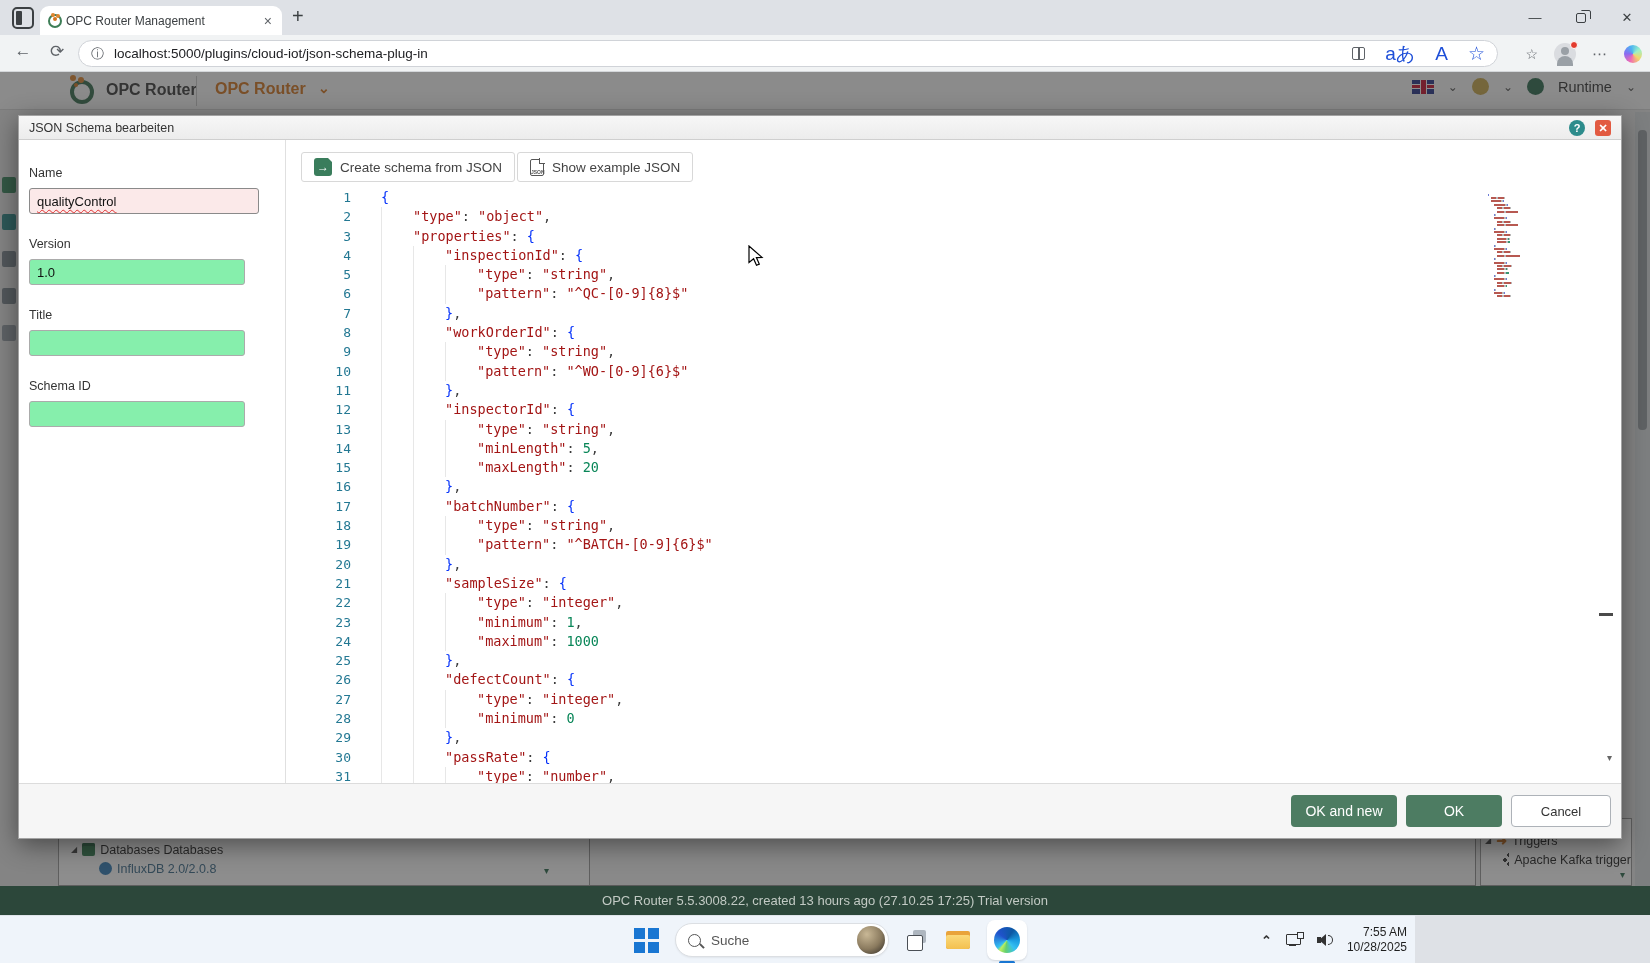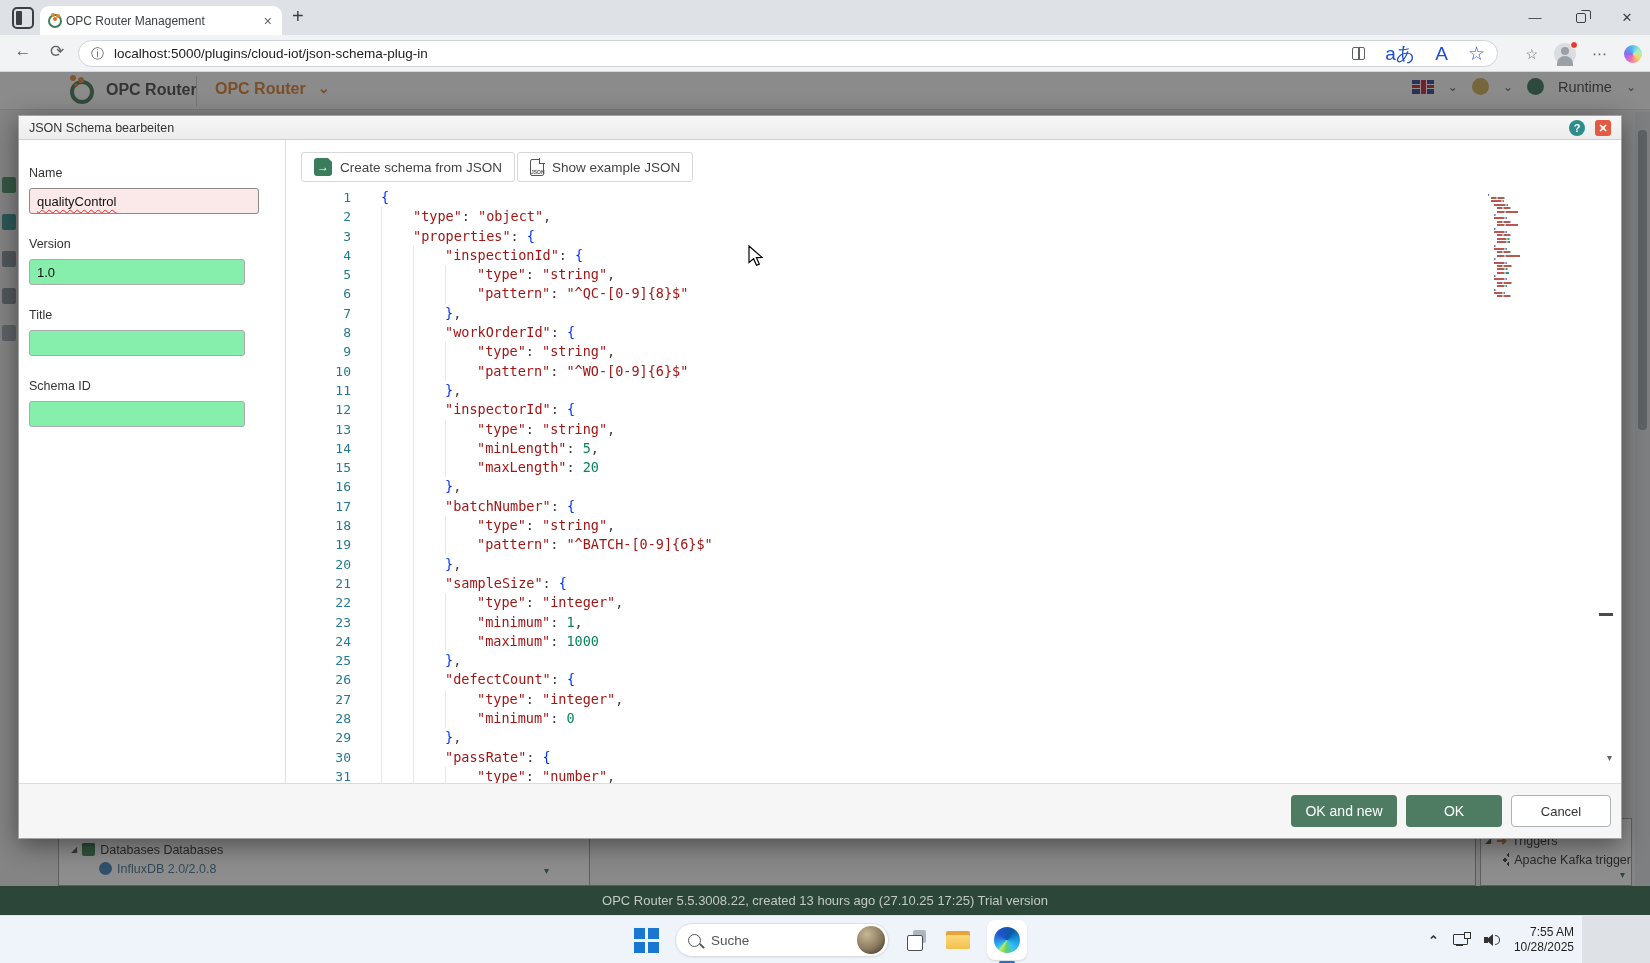--- a/index.html
+++ b/index.html
@@ -117,21 +117,21 @@
   .sb-caret{position:absolute;left:1588px;top:636px;font-size:10px;color:#666}
   .d-footer{position:absolute;left:0;bottom:0;width:100%;height:55px;background:#f6f6f6;border-top:1px solid #dcdcdc;display:flex;align-items:center;justify-content:flex-end;gap:9px;padding-right:10px}
   .btn-green{height:32px;border:none;border-radius:4px;background:#4d7c62;color:#fff;font-size:14px;font-family:"Liberation Sans",sans-serif;padding:0 10px}
   .btn-okn{width:106px}.btn-ok{width:96px}
   .btn-cancel{height:32px;width:100px;border:1px solid #adb2b8;border-radius:4px;background:#fff;color:#333;font-size:13px;font-family:"Liberation Sans",sans-serif}
 
   
   #cursor{position:absolute;left:748px;top:245px;z-index:60}
 
   
-  #taskbar{position:absolute;left:0;top:915px;width:1582px;height:48px;background:#eff4fa;border-top:1px solid #dfe4ea}
+  #taskbar{position:absolute;left:0;top:915px;width:1415px;height:48px;background:#eff4fa;border-top:1px solid #dfe4ea}
   .tb-center{position:absolute;left:634px;top:0;height:48px;display:flex;align-items:center;gap:16px}
   .start{width:25px;height:25px;background:
     linear-gradient(#1976d2,#1976d2) 0 0/11px 11px no-repeat,
     linear-gradient(#1976d2,#1976d2) 14px 0/11px 11px no-repeat,
     linear-gradient(#1976d2,#1976d2) 0 14px/11px 11px no-repeat,
     linear-gradient(#1976d2,#1976d2) 14px 14px/11px 11px no-repeat}
   .searchbox{width:214px;height:34px;background:#fff;border:1px solid #dcdfe3;border-radius:17px;display:flex;align-items:center;padding:0 3px 0 12px;box-shadow:0 1px 2px rgba(0,0,0,.06)}
   .mag{width:13px;height:13px;border:1.8px solid #555;border-radius:50%;position:relative;flex:none}
   .mag::after{content:"";position:absolute;left:10px;top:10px;width:6px;height:1.8px;background:#555;transform:rotate(45deg)}
   .searchtext{font-size:13.5px;color:#555;margin-left:10px;flex:1}

